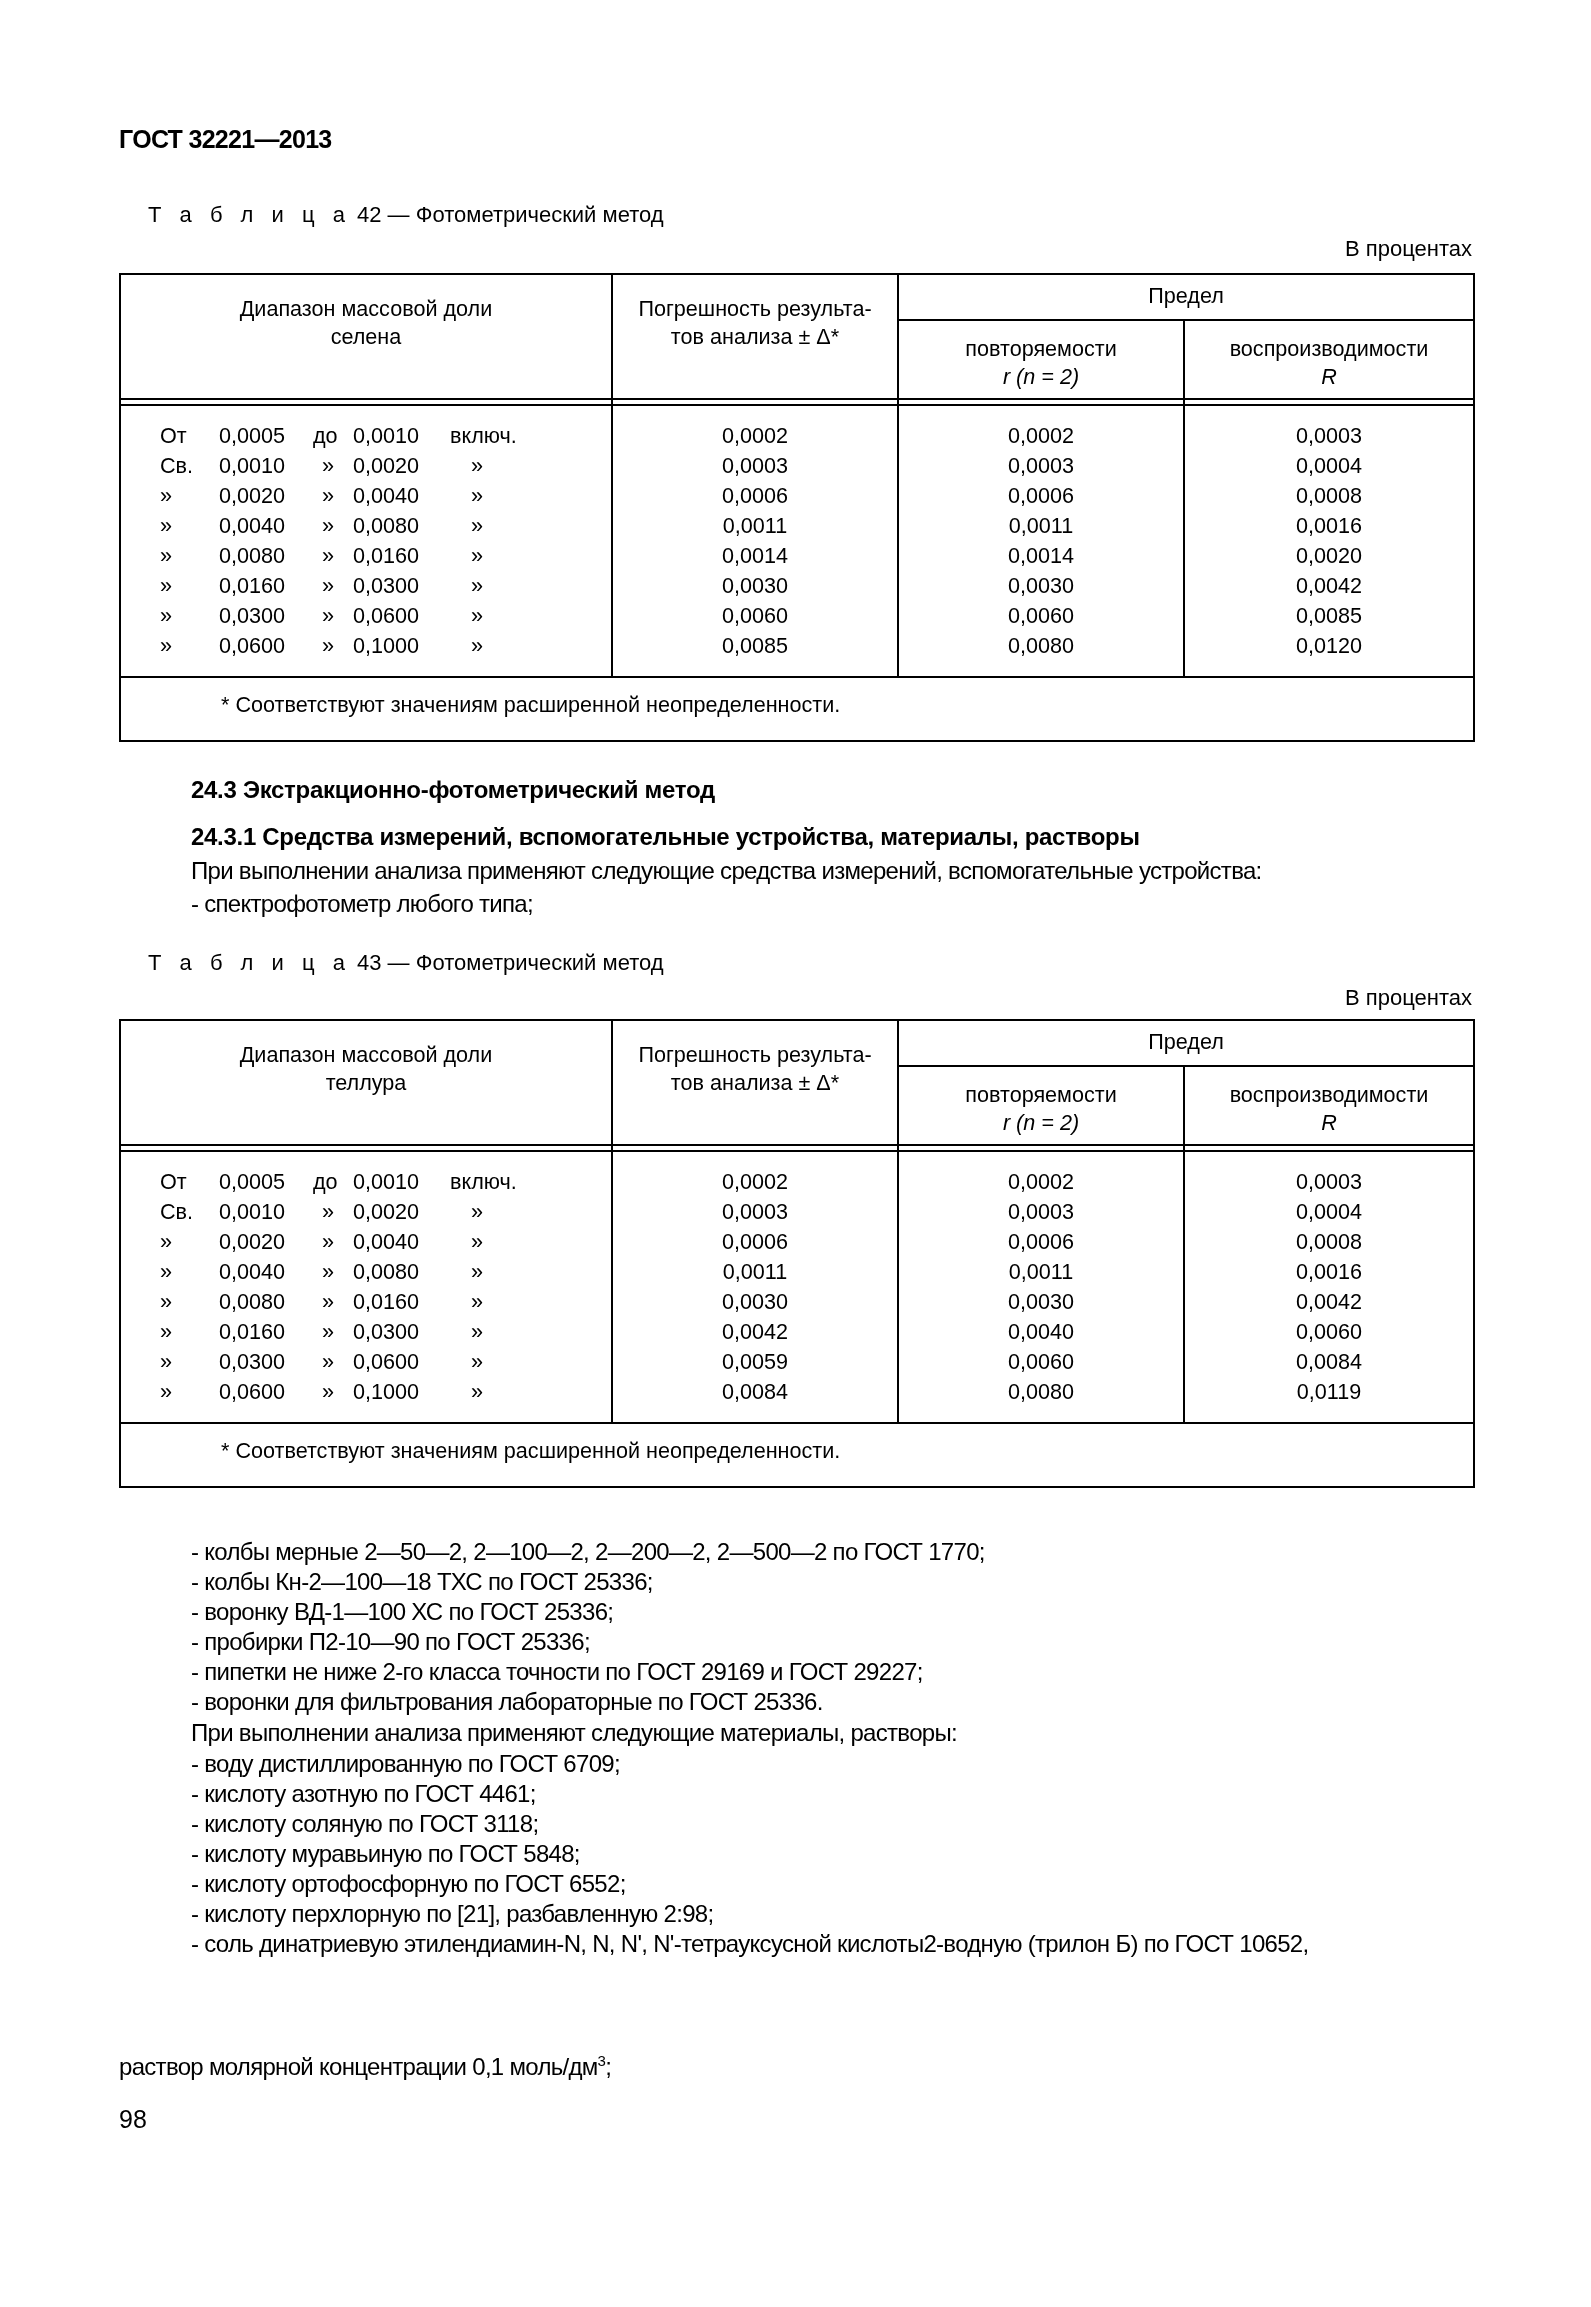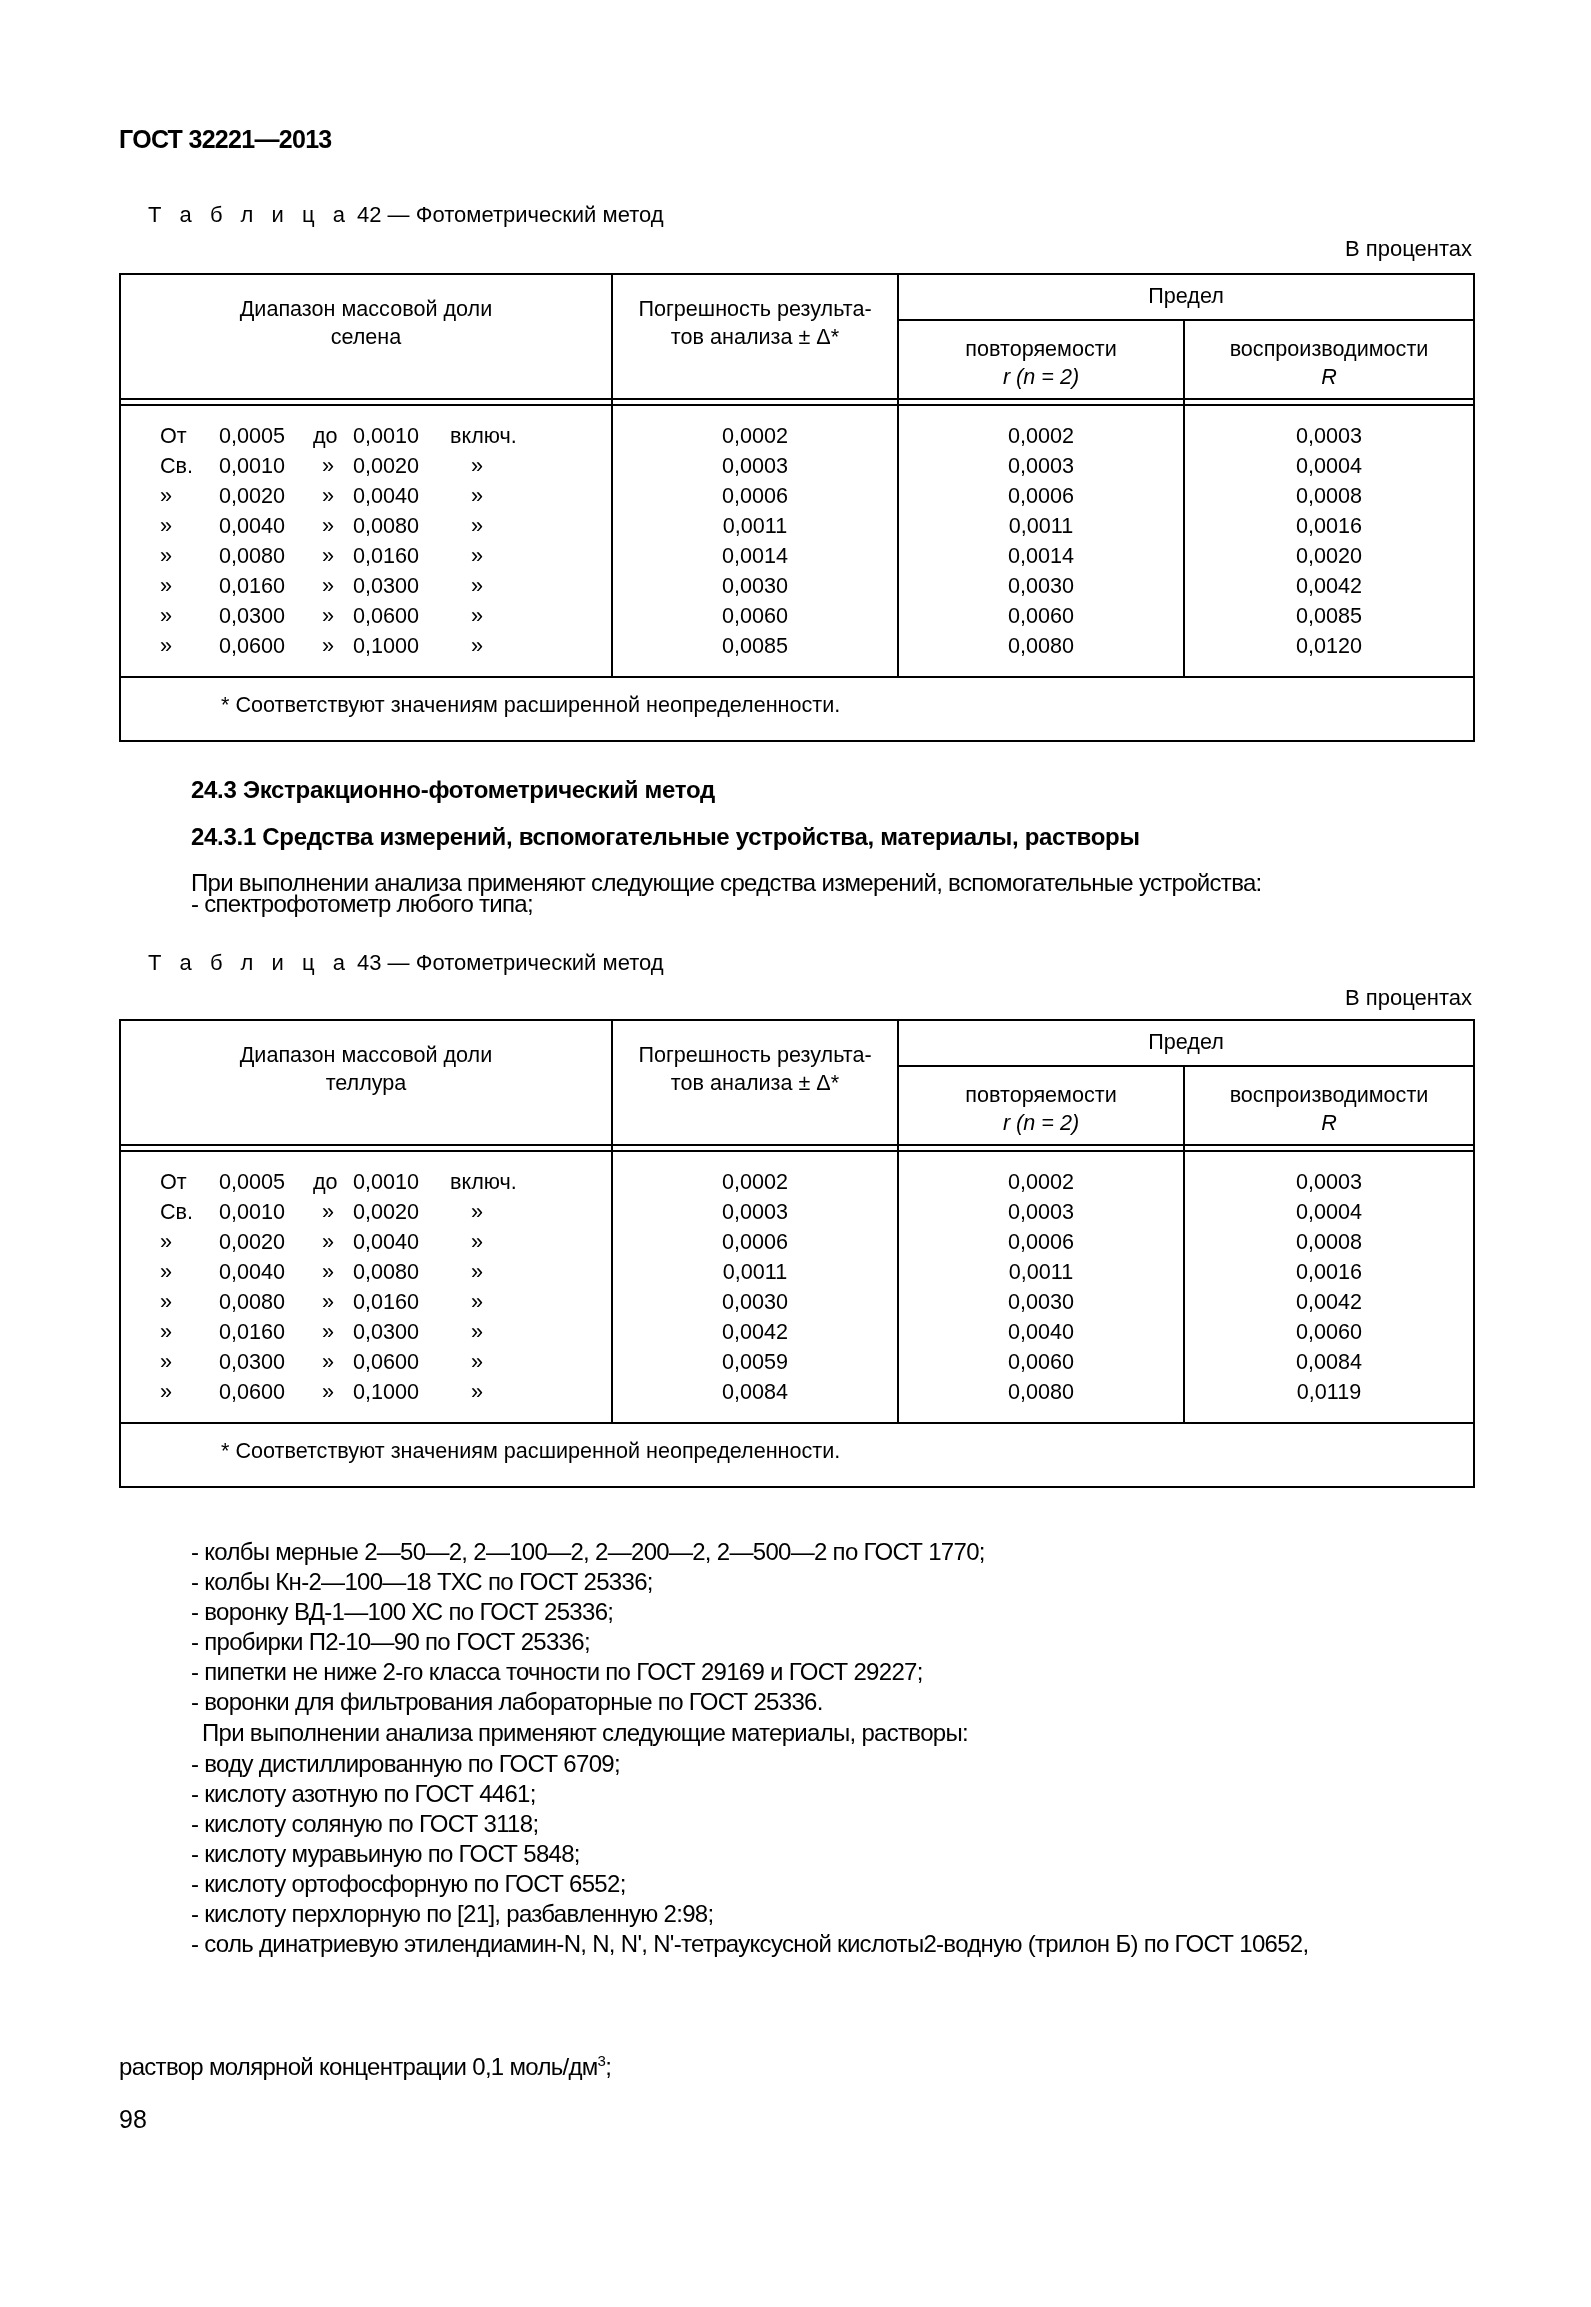--- a/index.html
+++ b/index.html
@@ -177,21 +177,21 @@
         </td>
   </tr>
   <tr>
     <td colspan="4" class="note-cell">* Соответствуют значениям расширенной неопределенности.</td>
   </tr>
 </tbody>
   </table>
 
 <div class="abs section" style="top:776px;">24.3 Экстракционно-фотометрический метод</div>
 <div class="abs section" style="top:823px;">24.3.1 Средства измерений, вспомогательные устройства, материалы, растворы</div>
-<div class="abs para" style="left:191px; top:857px; width:1287px; white-space:nowrap;margin-top:12px;">При выполнении анализа применяют следующие средства измерений, вспомогательные устройства:</div>
+<div class="abs para" style="left:191px; top:857px; width:1287px; white-space:nowrap;">При выполнении анализа применяют следующие средства измерений, вспомогательные устройства:</div>
 <div class="abs para" style="left:191px; top:890px;">- спектрофотометр любого типа;</div>
 
 <div class="abs caption" style="left:119px; top:950px;">
   <span class="spaced">Т а б л и ц а</span><span> 43 — Фотометрический метод</span>
 </div>
 <div class="abs unit" style="top:985px;">В процентах</div>
 
 <table class="gost" style="top:1019px;">
   <colgroup>
       <col style="width:492px">
@@ -326,21 +326,21 @@
   </table>
 
 <div class="abs list" style="top:1537px;" id="instruments-list">
     <div>- колбы мерные 2—50—2, 2—100—2, 2—200—2, 2—500—2 по ГОСТ 1770;</div>
     <div>- колбы Кн-2—100—18 ТХС по ГОСТ 25336;</div>
     <div>- воронку ВД-1—100 ХС по ГОСТ 25336;</div>
     <div>- пробирки П2-10—90 по ГОСТ 25336;</div>
     <div>- пипетки не ниже 2-го класса точности по ГОСТ 29169 и ГОСТ 29227;</div>
     <div>- воронки для фильтрования лабораторные по ГОСТ 25336.</div>
   </div>
-<div class="abs para" style="left:202px; top:1719px;">При выполнении анализа применяют следующие материалы, растворы:</div>
+<div class="abs para" style="left:191px; top:1719px;">При выполнении анализа применяют следующие материалы, растворы:</div>
 <div class="abs list" style="top:1749px;" id="materials-list">
     <div>- воду дистиллированную по ГОСТ 6709;</div>
     <div>- кислоту азотную по ГОСТ 4461;</div>
     <div>- кислоту соляную по ГОСТ 3118;</div>
     <div>- кислоту муравьиную по ГОСТ 5848;</div>
     <div>- кислоту ортофосфорную по ГОСТ 6552;</div>
     <div>- кислоту перхлорную по [21], разбавленную 2:98;</div>
     <div>- соль динатриевую этилендиамин-N, N, N', N'-тетрауксусной кислоты2-водную (трилон Б) по ГОСТ 10652,</div>
   </div>
 <div class="abs para" style="left:119px; top:2052px; white-space:nowrap;">

